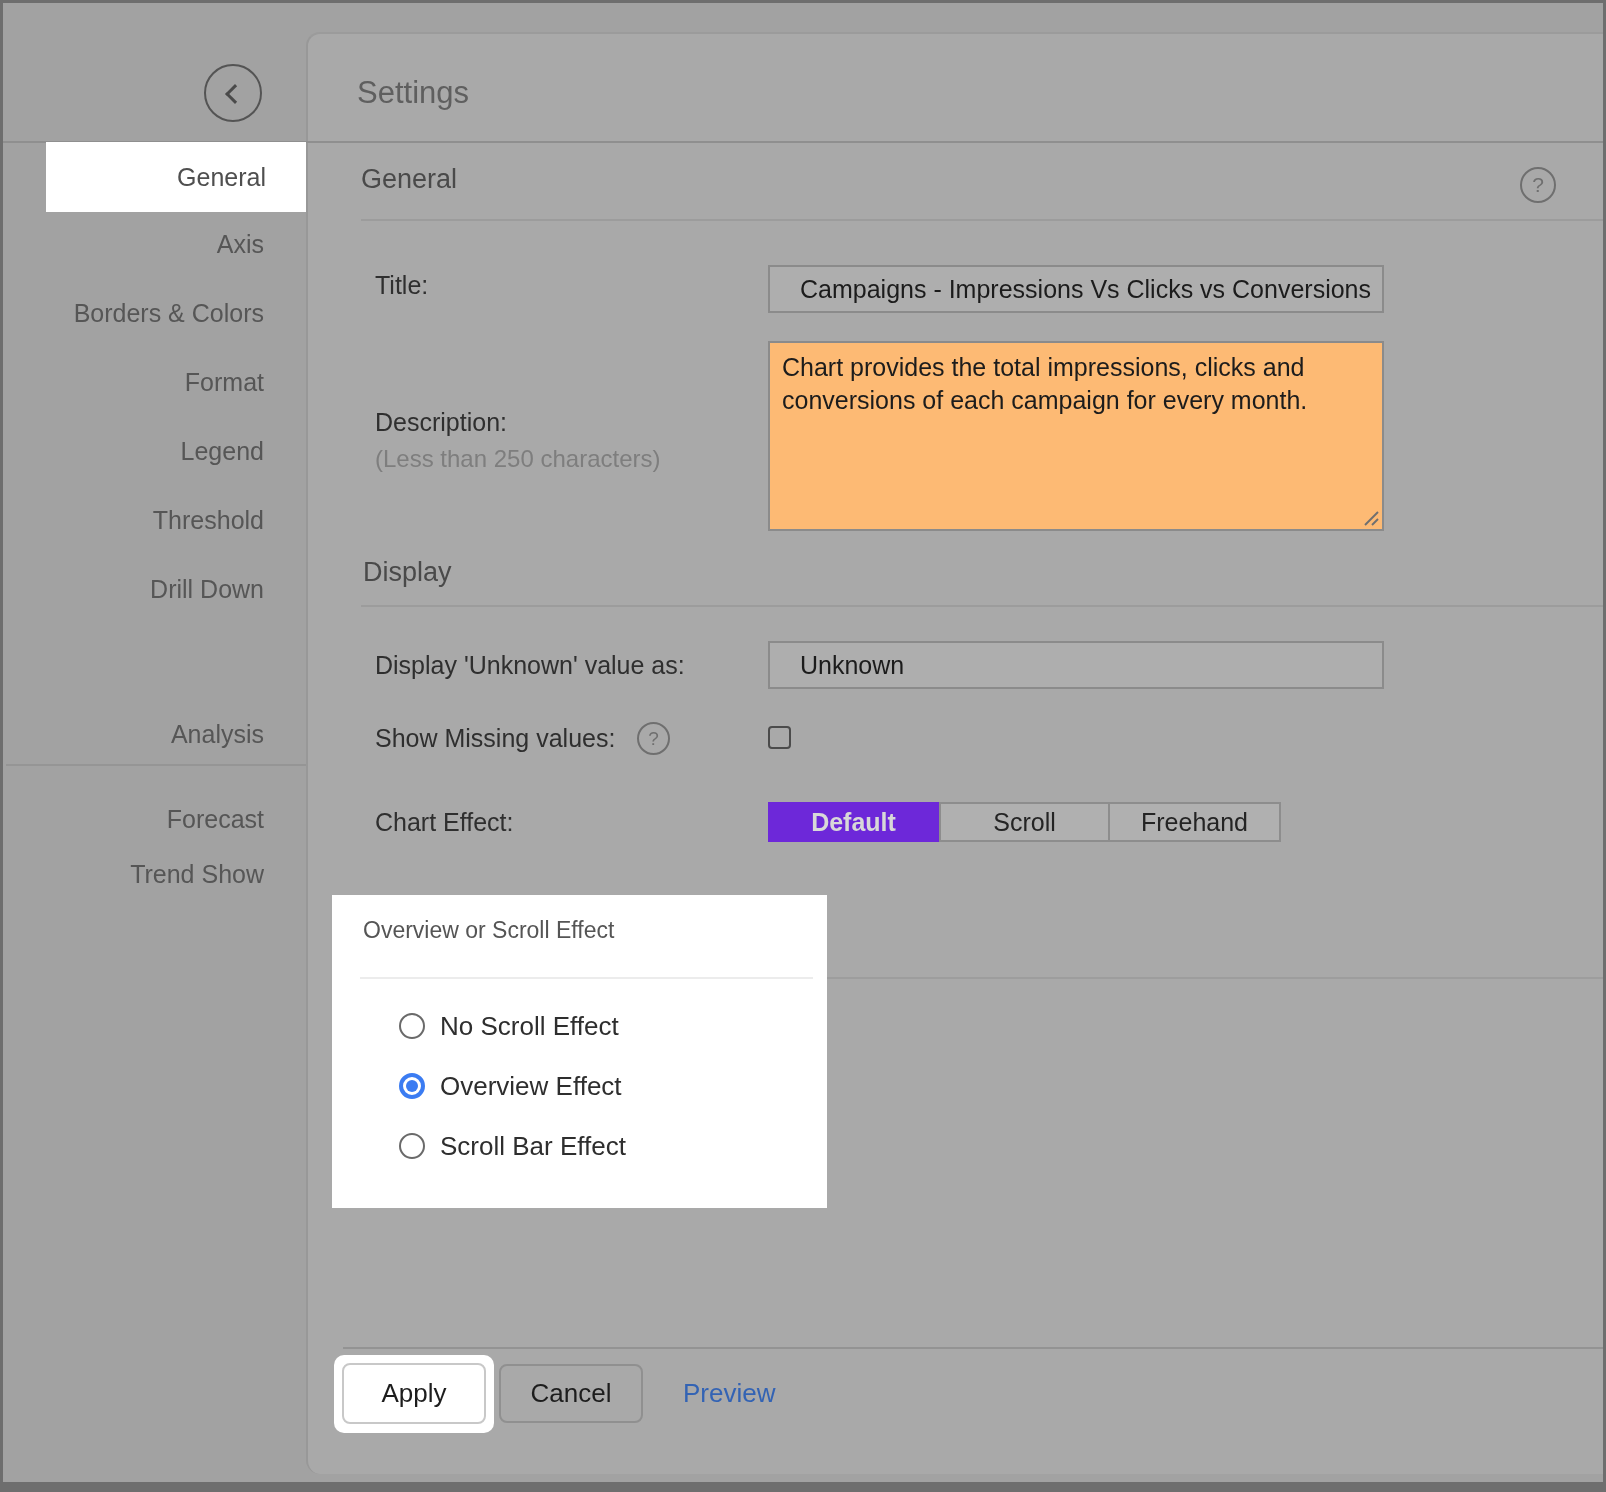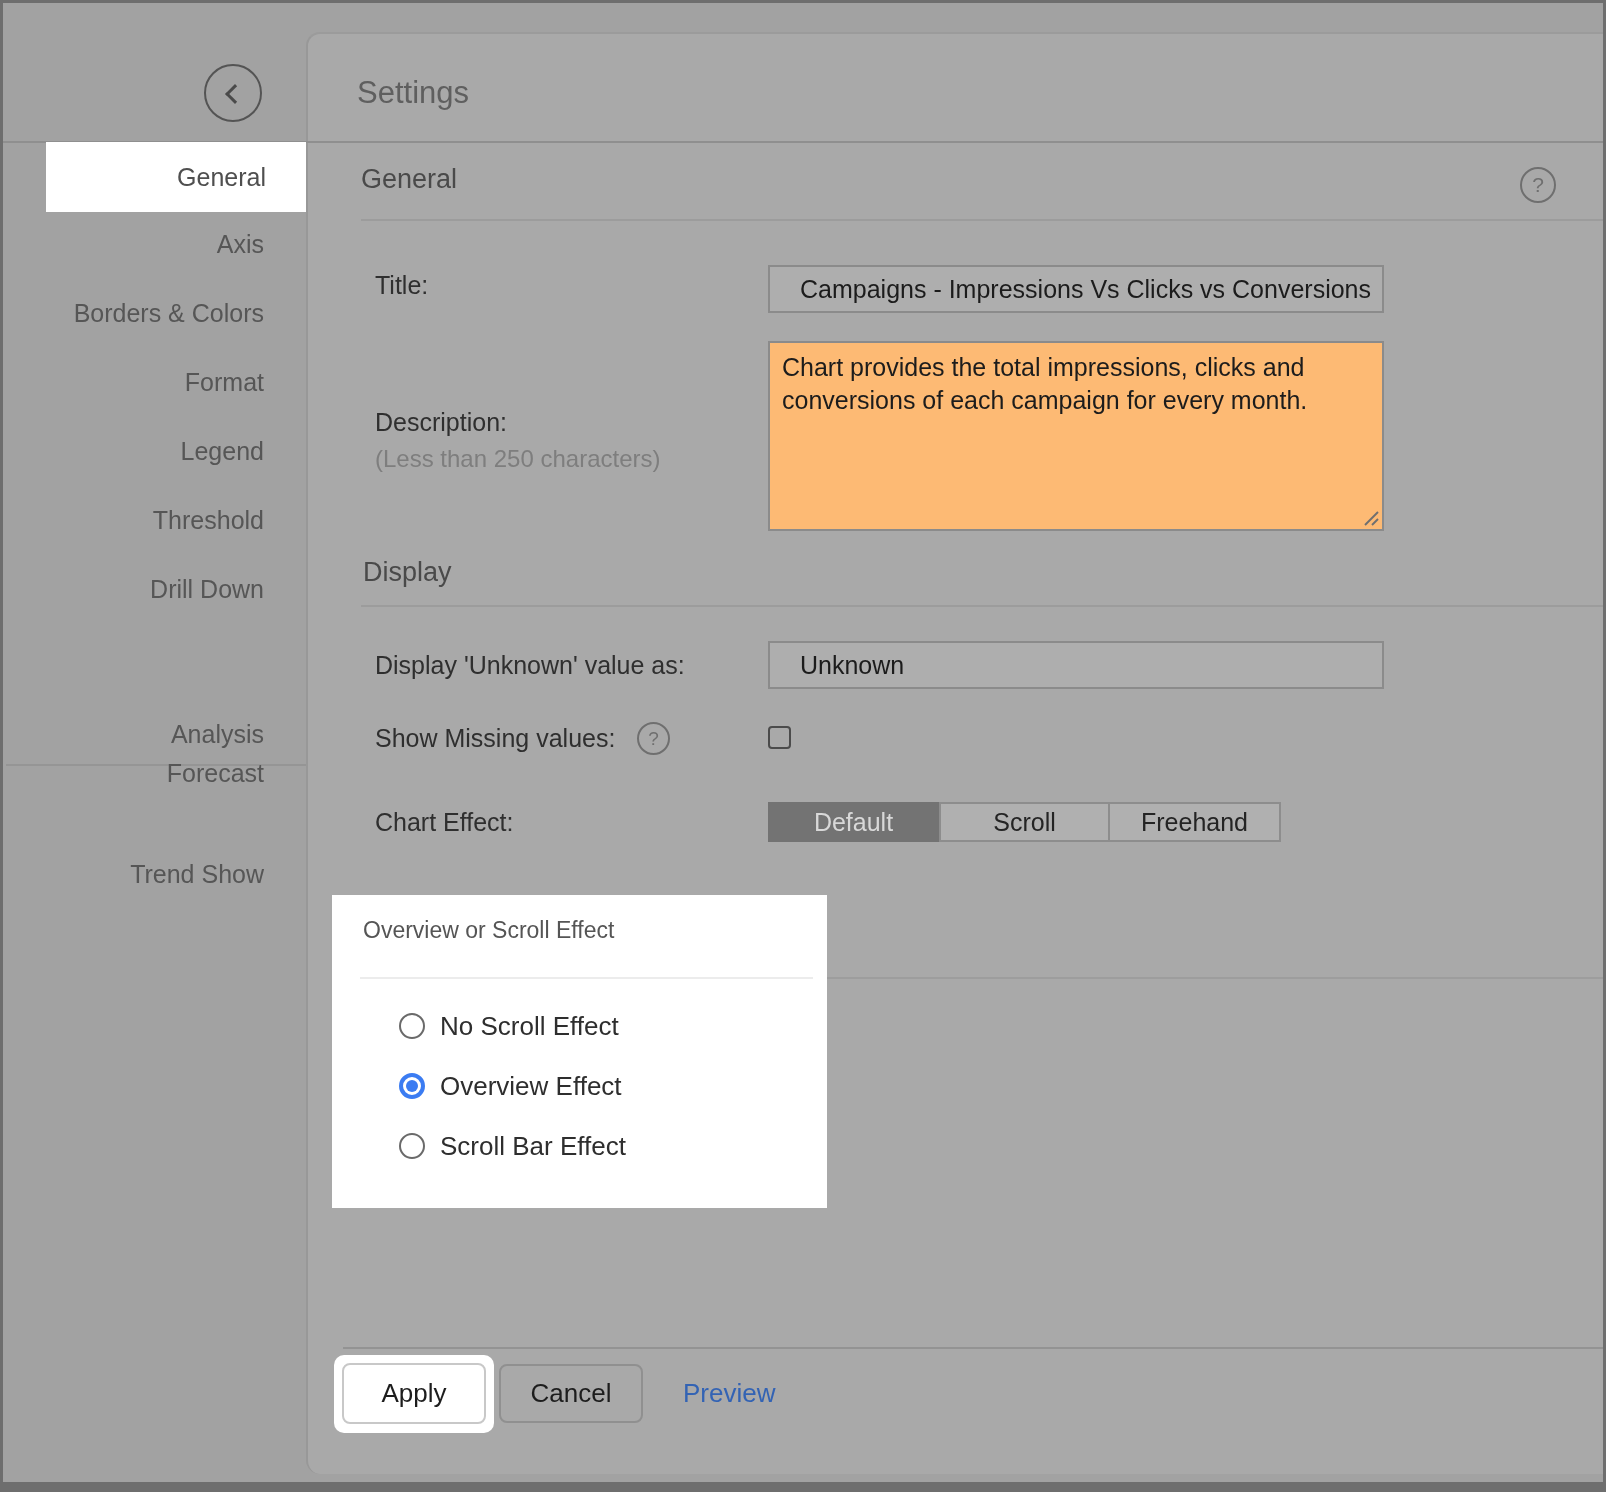--- a/index.html
+++ b/index.html
@@ -45,21 +45,21 @@
   .resize-grip { position:absolute; right:3px; bottom:3px; width:20px; height:20px; }
 
   .hint { font-size:24px; color:#7e7e7e; margin-top:8px; }
 
   .checkbox { position:absolute; left:765px; top:723px; width:23px; height:23px; border:2px solid #4b4b4b;
               border-radius:4px; background:transparent; z-index:4; cursor:pointer; }
 
   .effects { position:absolute; left:765px; top:799px; display:flex; z-index:4; }
   .effect-btn { width:171px; height:40px; font-size:25px; display:flex; align-items:center; justify-content:center;
                 cursor:pointer; }
-  .effect-btn.selected { background:#737373; color:#d8d8d8; }
+  .effect-btn.selected { background:#6d28d9; color:#d8d8d8;font-weight:bold; }
   .effect-btn.plain { background:#b0b0b0; border:2px solid #8d8d8d; color:#242424; }
   .effect-btn.plain + .effect-btn.plain { border-left:none; }
 
   .behind-divider { position:absolute; left:358px; right:0; top:974px; height:2px; background:#9d9d9d; z-index:2; }
 
   
   .overview-box { position:absolute; left:329px; top:892px; width:495px; height:313px; background:#ffffff; z-index:6; }
   .overview-header { position:absolute; left:31px; top:22px; font-size:23px; color:#555555; }
   .overview-divider { position:absolute; left:28px; right:14px; top:82px; height:2px; background:#ececec; }
   .radio-row { position:absolute; left:67px; height:30px; display:flex; align-items:center; cursor:pointer; }
@@ -97,21 +97,21 @@
 
     <div class="side-item selected" style="top:139px;">General</div>
     <div class="side-item" style="top:207px;">Axis</div>
     <div class="side-item" style="top:276px;">Borders &amp; Colors</div>
     <div class="side-item" style="top:345px;">Format</div>
     <div class="side-item" style="top:414px;">Legend</div>
     <div class="side-item" style="top:483px;">Threshold</div>
     <div class="side-item" style="top:552px;">Drill Down</div>
     <div class="side-item" style="top:697px;">Analysis</div>
     <div class="side-sep"></div>
-    <div class="side-item" style="top:736px;">Forecast</div>
+    <div class="side-item" style="top:782px;">Forecast</div>
     <div class="side-item" style="top:837px;">Trend Show</div>
 
     <div class="section-header" style="left:358px; top:154px;">General</div>
     <div class="help-circle" style="left:1517px; top:164px; width:36px; height:36px; font-size:21px;">?</div>
     <div class="hdr-divider" style="top:216px;"></div>
 
     <div class="field-label" style="left:372px; top:258px; height:48px; line-height:48px;">Title:</div>
     <div class="text-input" style="top:262px;">Campaigns - Impressions Vs Clicks vs Conversions</div>
 
     <div class="field-label" style="left:372px; top:405px;">

